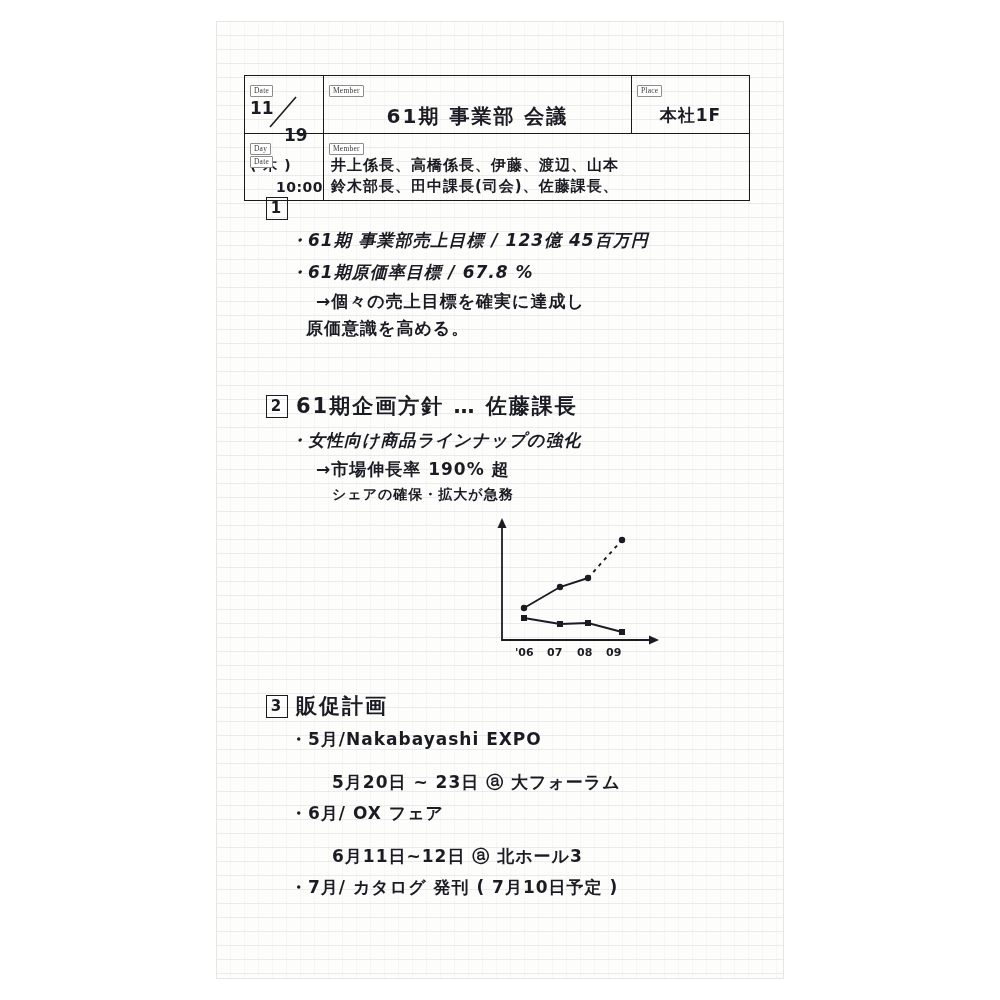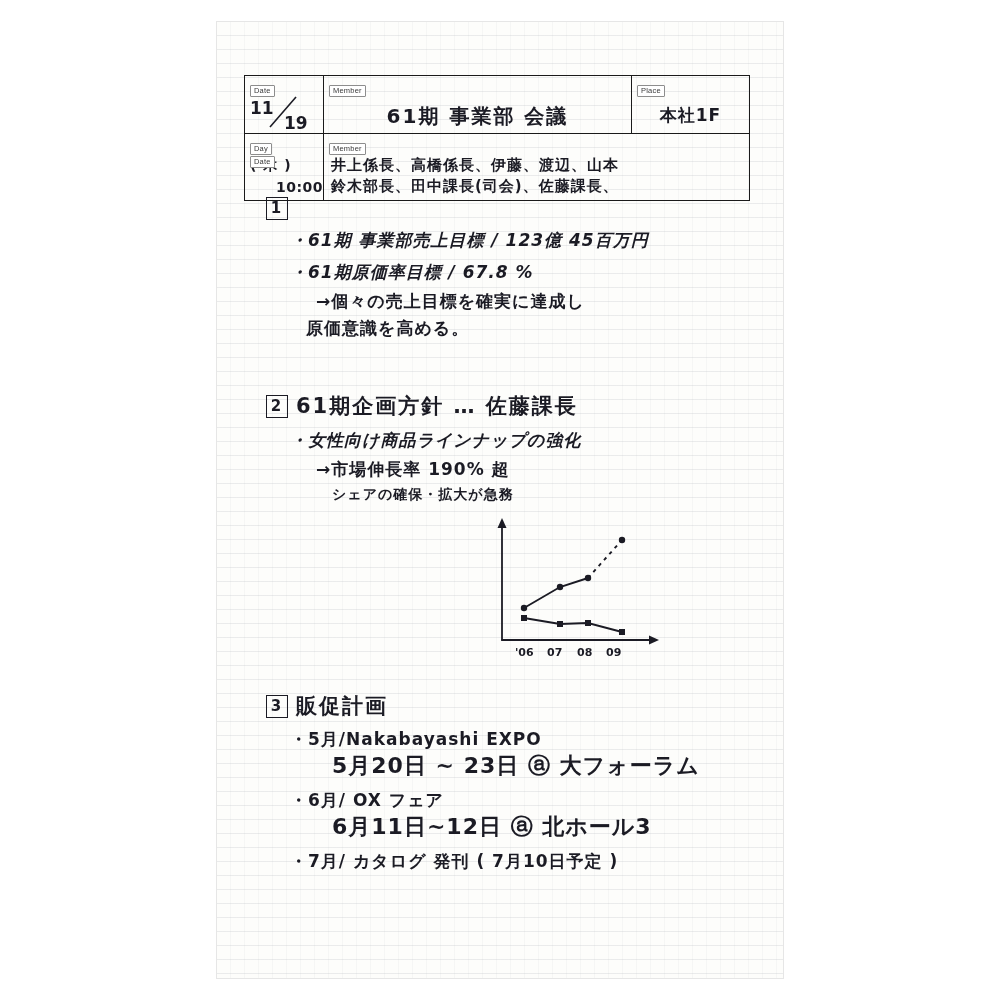--- a/index.html
+++ b/index.html
@@ -61,21 +61,21 @@
   .cell {
     position: relative;
     box-sizing: border-box;
     padding: 2px 5px 3px 5px;
     min-height: 40px;
   }
   .cell + .cell { border-left: 1.4px solid #1a1a1a; }
   .cell .lbl {
     font-size: 7.5px;
     color: #3a3a3a;
-    font-family: Liberation Sans, sans-serif;
+    font-family: Liberation Serif, serif;
     letter-spacing: .2px;
     display: inline-block;
     border: 0.8px solid #8d8d8d;
     padding: 0 3px;
     line-height: 10px;
     border-radius: 1px;
     background: #fff;
   }
   .c-date  { width: 78px; }
   .c-subj  { flex: 1 1 auto; }
@@ -90,21 +90,21 @@
   }
   .datebox {
     position: relative;
     height: 30px;
   }
   .date-m {
     position: absolute; left: 0; top: 1px;
     font-size: 17px;
   }
   .date-d {
-    position: absolute; left: 34px; top: 16px;
+    position: absolute; left: 34px; top: 28px;
     font-size: 17px;
   }
   .date-slash {
     position: absolute; left: 14px; top: -2px;
     width: 40px; height: 34px;
   }
   .subj-text {
     text-align: center;
     font-size: 20px;
     letter-spacing: 2px;
@@ -194,21 +194,21 @@
   .chart-wrap {
     position: relative;
     margin: 12px 0 0 240px;
     width: 180px;
     height: 148px;
   }
   .chart-wrap svg { display: block; }
 
   
   .plan-item { margin: 8px 0 0 46px; font-size: 17px; letter-spacing: 1px; font-weight: 600; }
-  .plan-sub  { margin: 0 0 0 88px; font-size: 22px; letter-spacing: 1px; font-weight: 600; }
+  .plan-sub  { margin: 20px 0 0 88px; font-size: 17px; letter-spacing: 1px; font-weight: 600; }
 </style>
 </head>
 <body>
 
 <div id="page">
 
   <div class="sheet">
     <div class="rules dots"></div>
 
     <div class="hdr">

